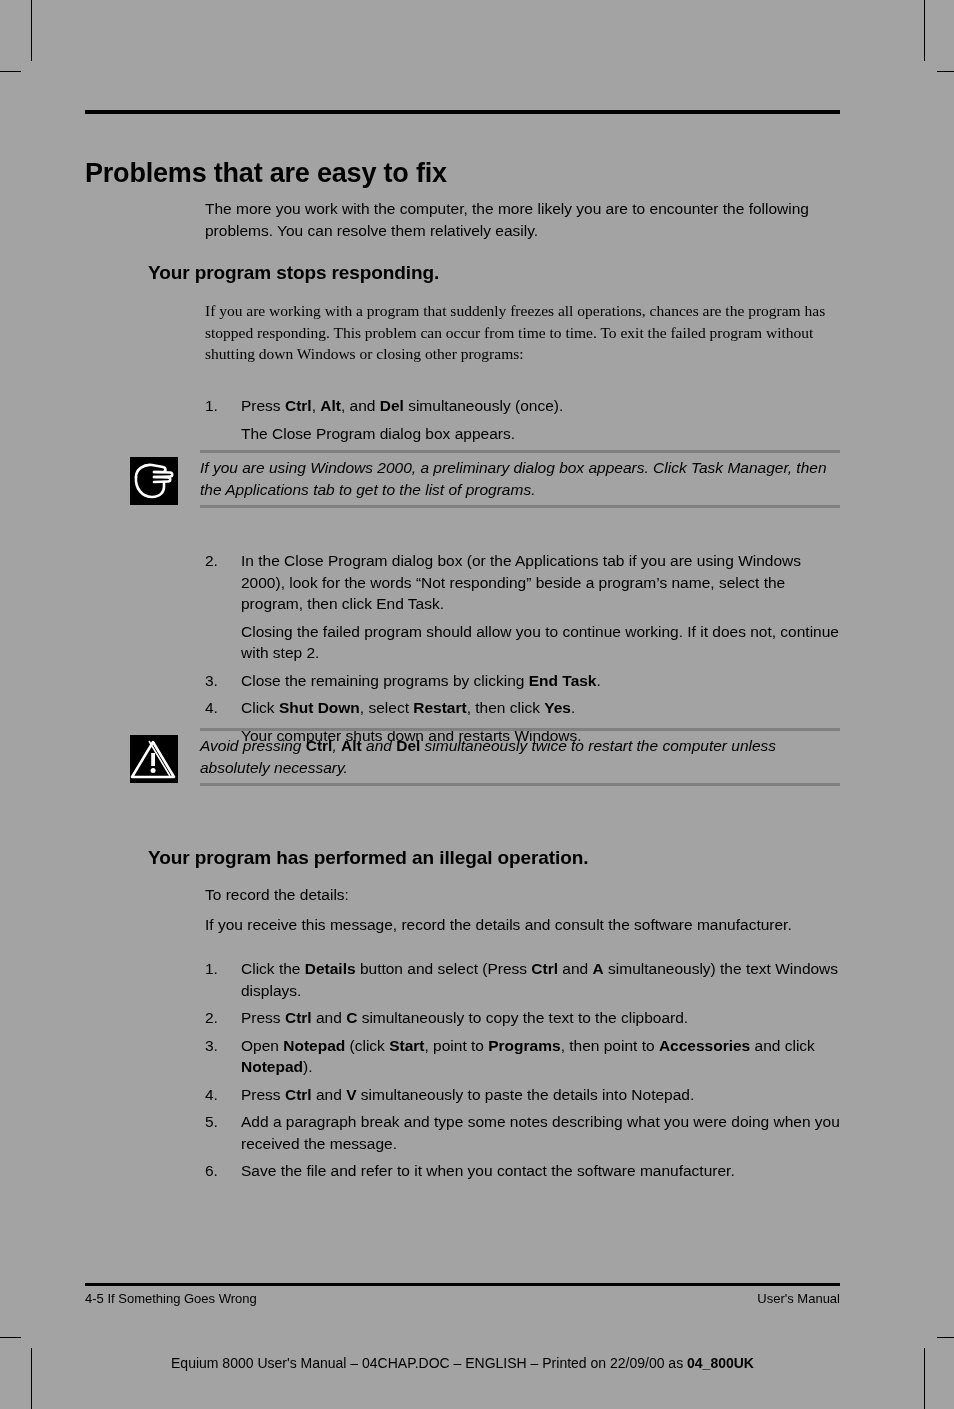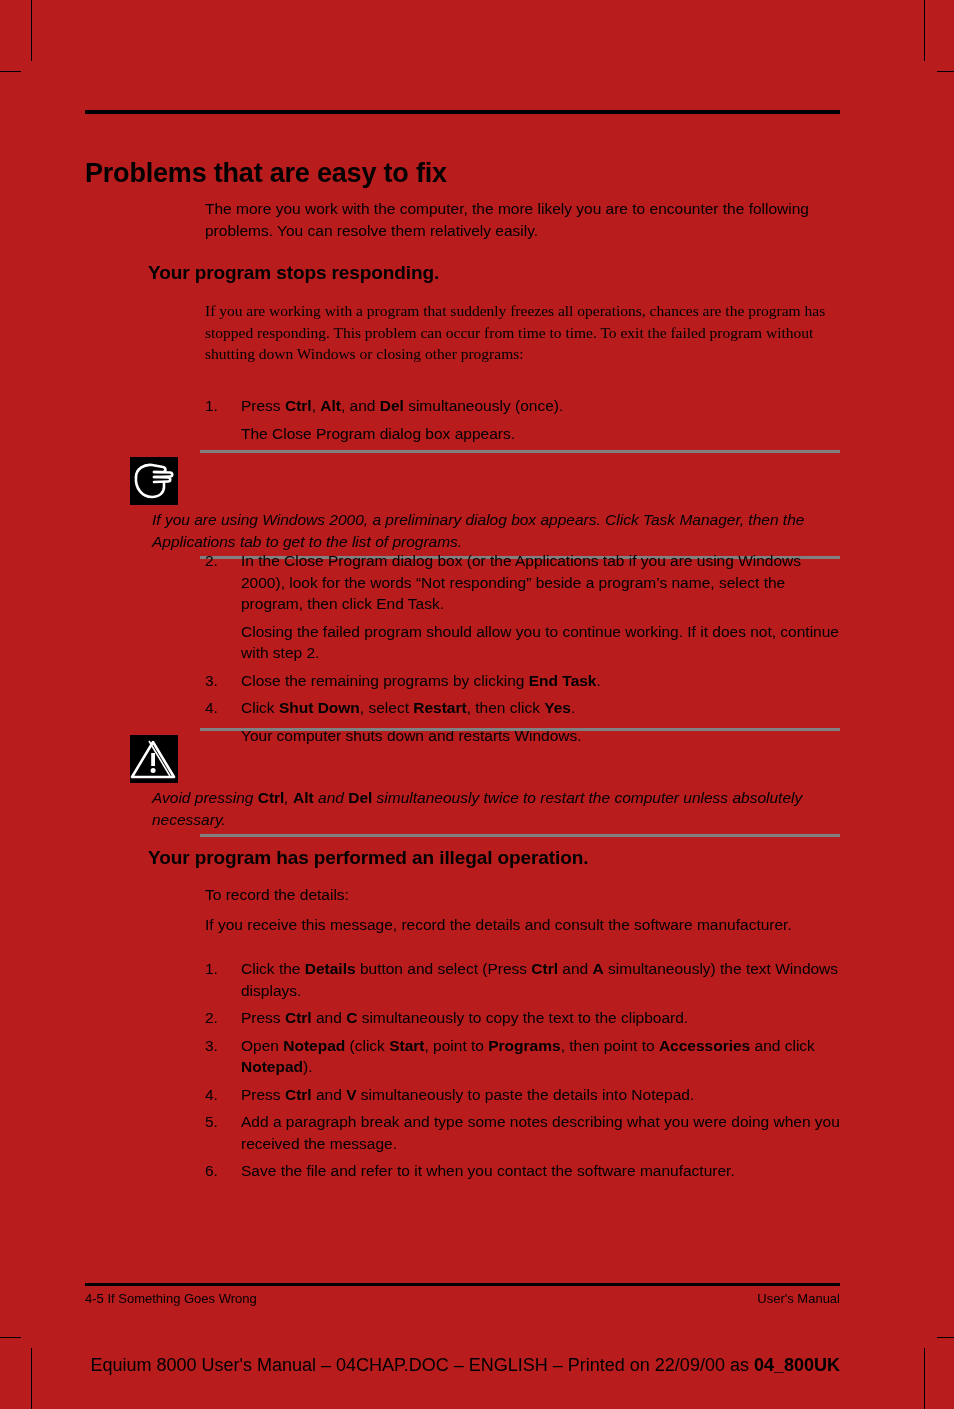--- a/index.html
+++ b/index.html
@@ -10,21 +10,21 @@
   }
   body {
     font-family: "Liberation Sans", sans-serif;
     color: #000000;
   }
   #page {
     position: relative;
     width: 954px;
     height: 1409px;
     overflow: hidden;
-    background: #b91c1c;
+    background: #a3a3a3;
   }
 
   
   .crop {
     position: absolute;
     background: #000000;
   }
   .crop-v { width: 1px; }
   .crop-h { height: 1px; }
 
@@ -131,21 +131,20 @@
   }
   .callout .cbar {
     height: 3px;
     background: #808080;
     margin-left: 70px;
     width: 640px;
   }
   .callout .crow {
     display: flex;
     align-items: flex-start;
-    flex-direction: column;
   }
   .callout .cicon {
     width: 48px;
     height: 48px;
     flex: 0 0 48px;
     background: #000000;
     margin-top: 4px;
   }
   .callout .ctext {
     margin-left: 22px;
@@ -165,22 +164,22 @@
     width: 755px;
     display: flex;
     justify-content: space-between;
     font-size: 13px;
   }
   .print-line {
     position: absolute;
     left: 0;
     top: 1355px;
     width: 755px;
-    text-align: right;
-    font-size: 18px;
+    text-align: center;
+    font-size: 14px;
   }
 </style>
 </head>
 <body>
 
 <div id="page">
 
   <div class="crop crop-v crop-tl-v"></div>
   <div class="crop crop-h crop-tl-h"></div>
   <div class="crop crop-v crop-tr-v"></div>

